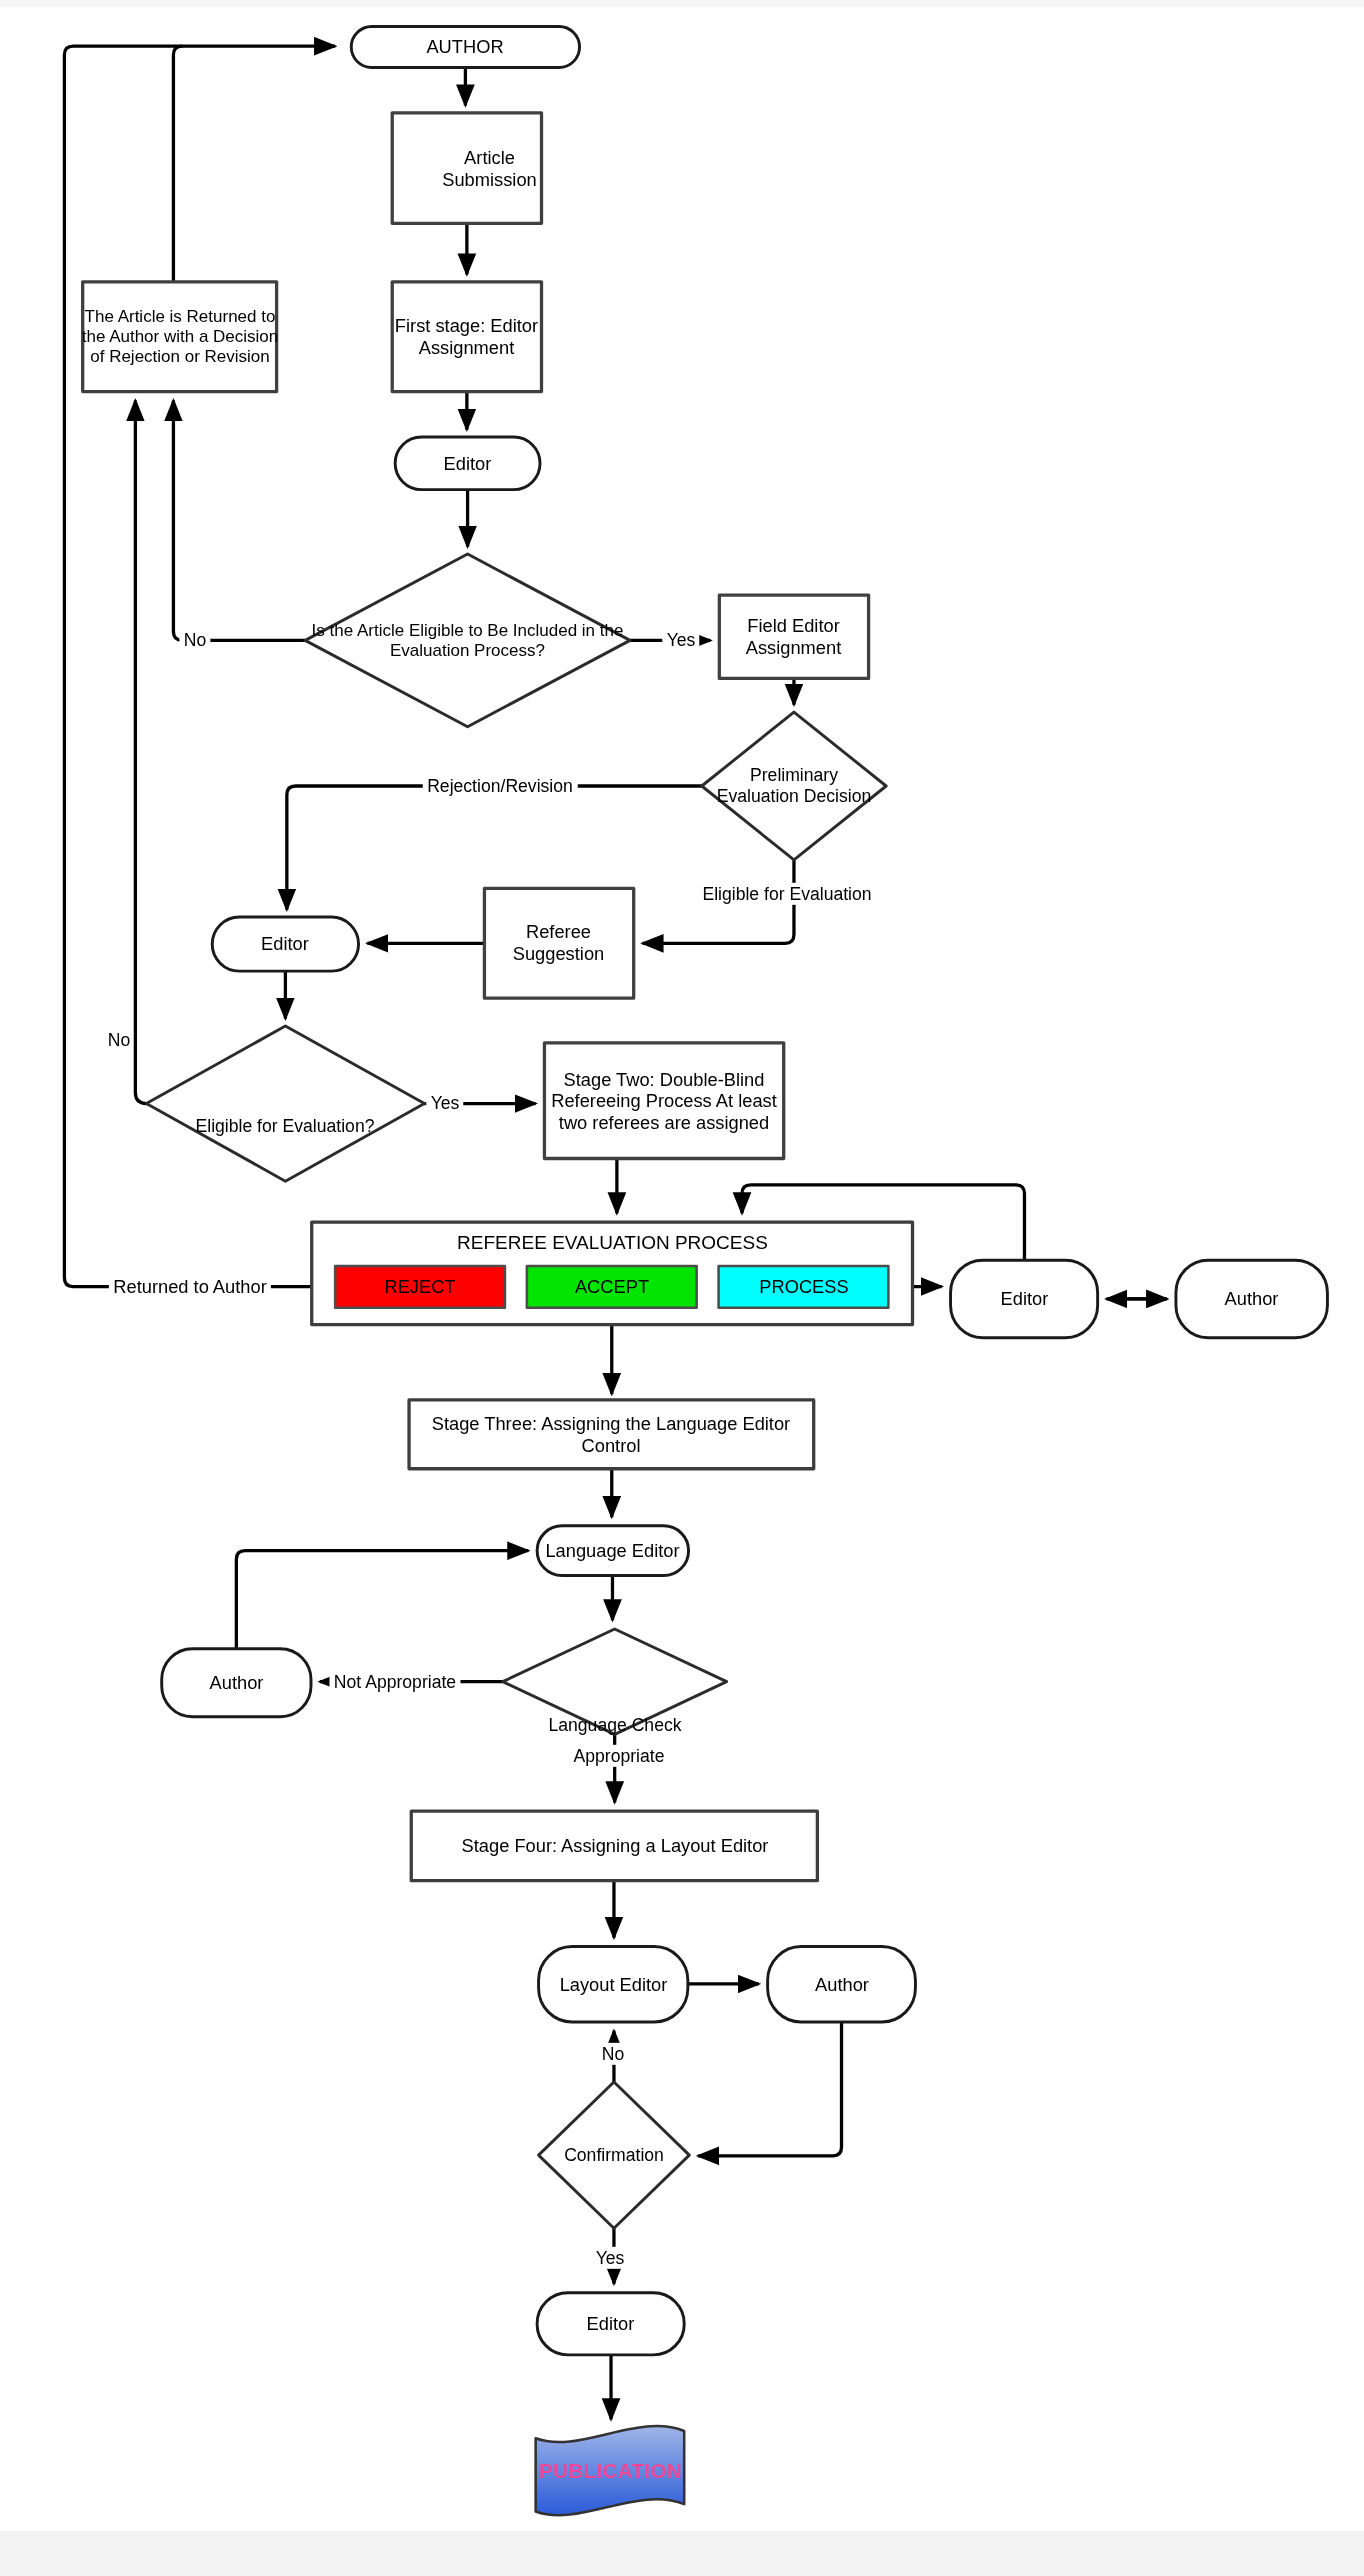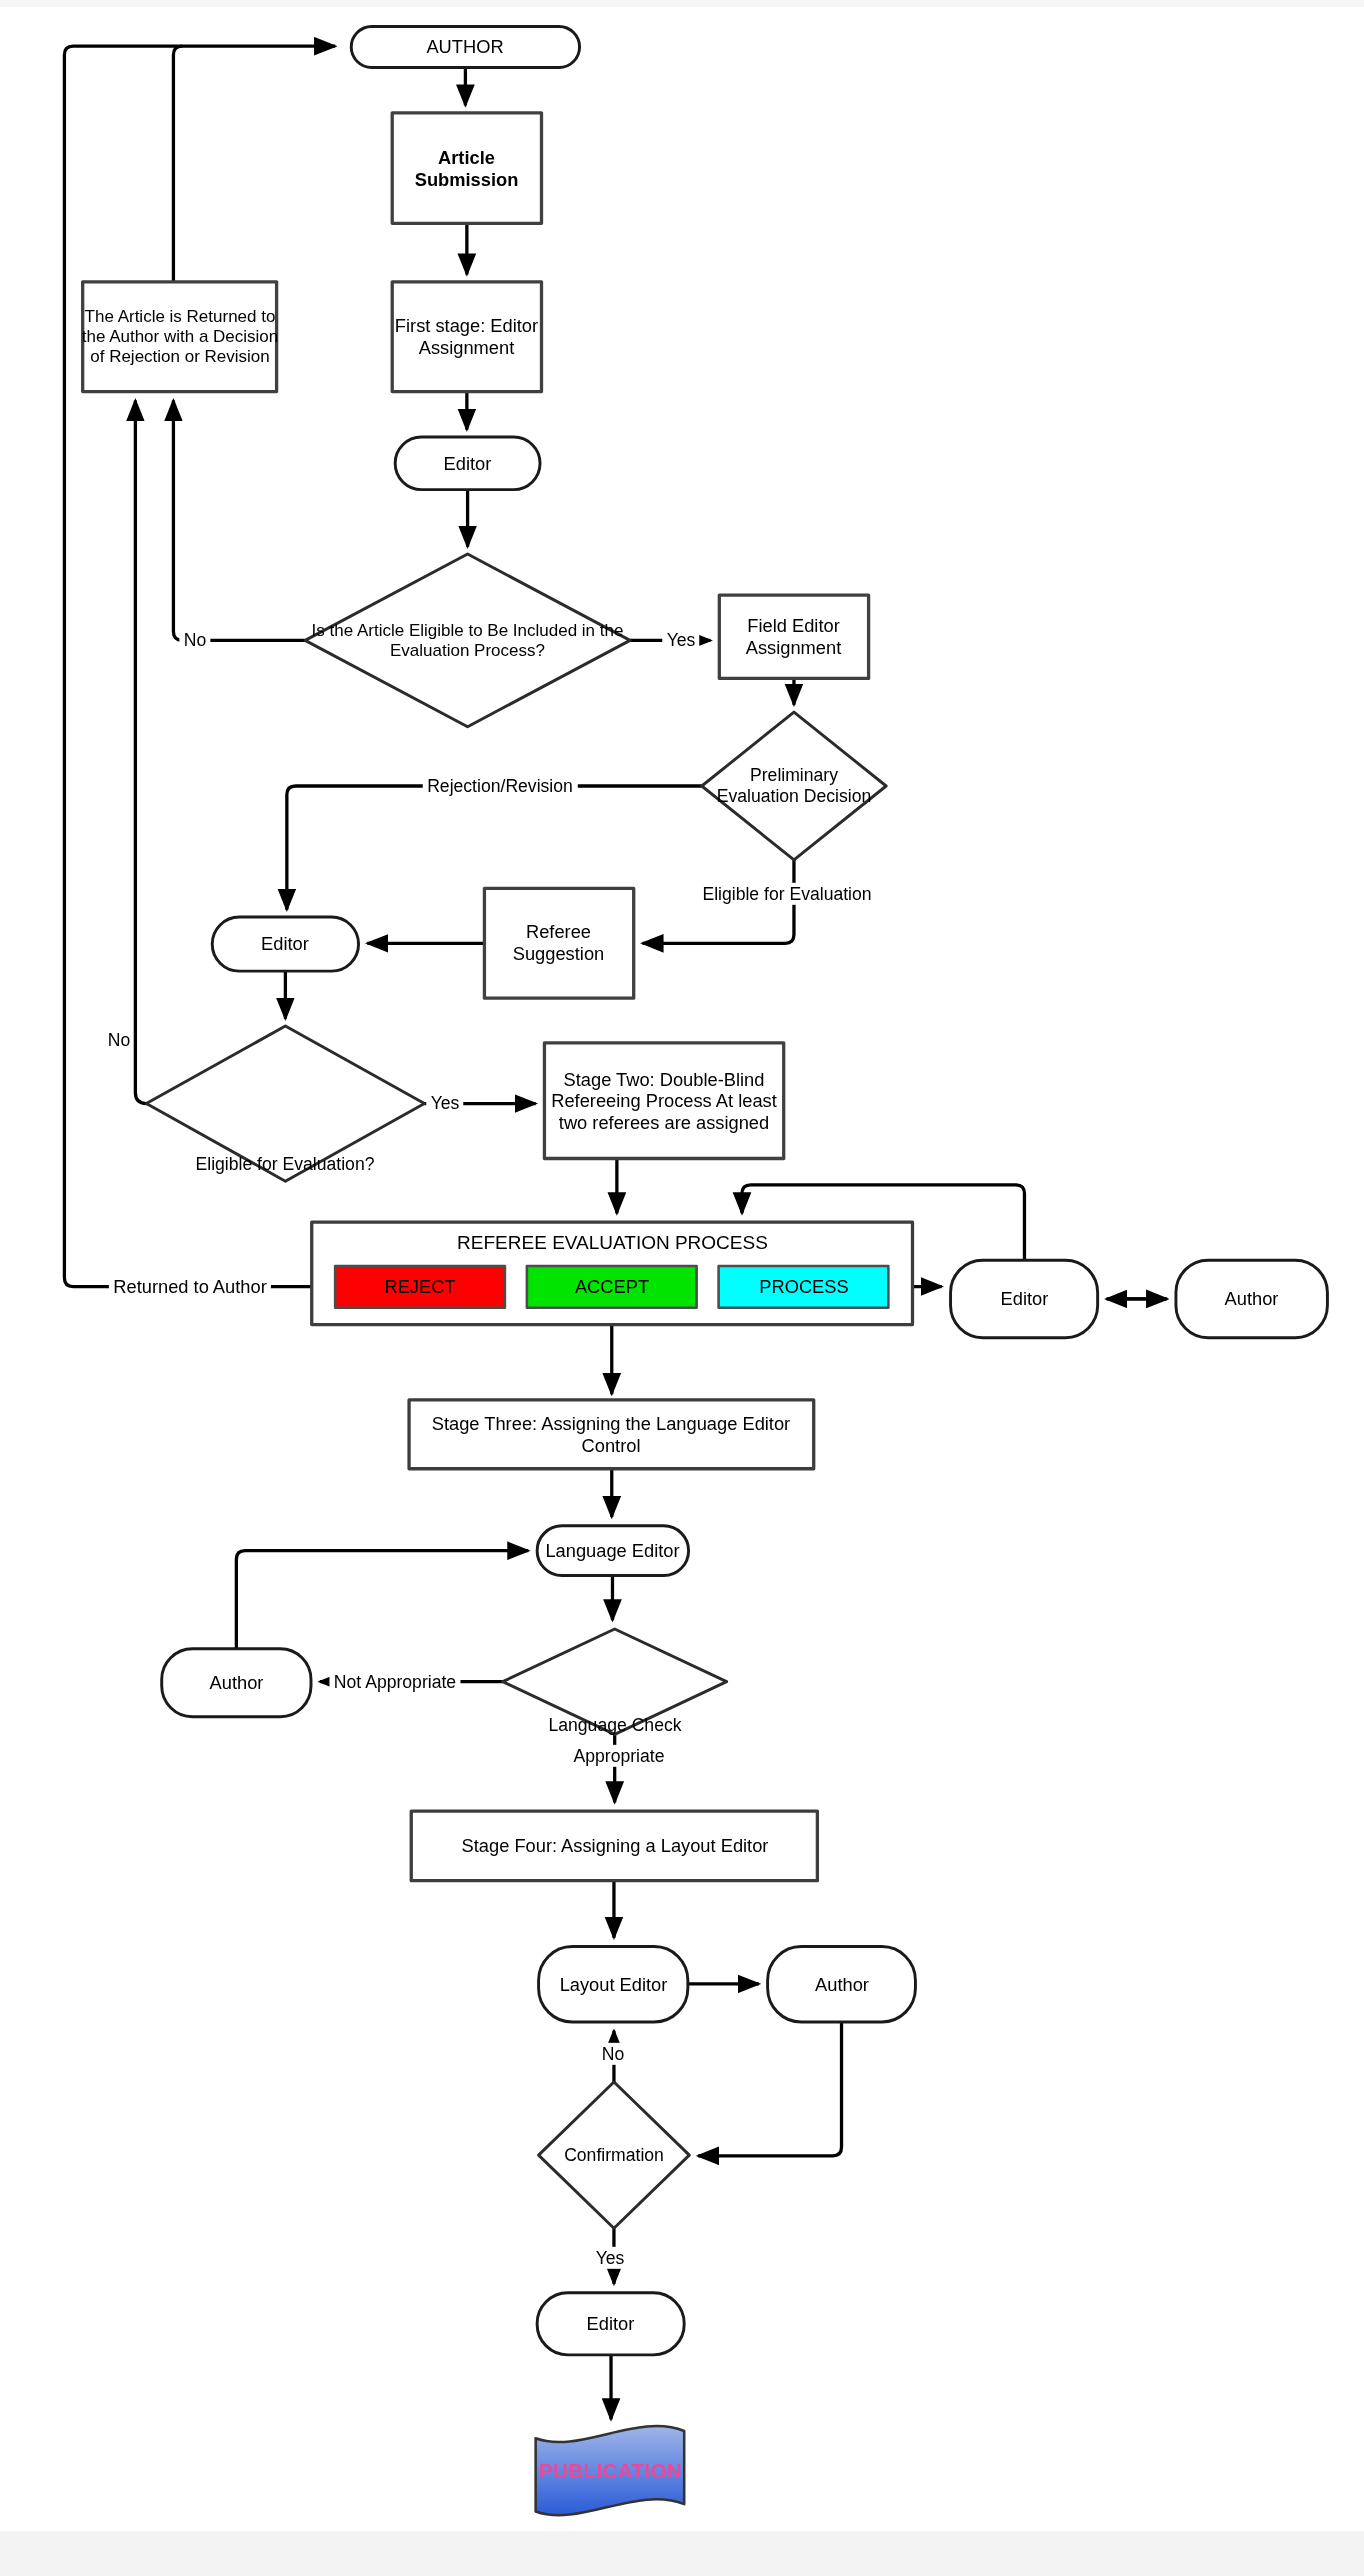--- a/index.html
+++ b/index.html
@@ -122,30 +122,30 @@
       <rect x="562" y="2475" width="555" height="95" fill="#fff" stroke="#3d3d3d" stroke-width="4.5"></rect>
       <rect x="736" y="2660" width="204" height="103" rx="46" fill="#fff" stroke="#1a1a1a" stroke-width="4"></rect>
       <rect x="1049" y="2660" width="202" height="103" rx="46" fill="#fff" stroke="#1a1a1a" stroke-width="4"></rect>
       <polygon points="839,2845 942,2945 839,3045 736,2945" fill="#fff" stroke="#2b2b2b" stroke-width="4"></polygon>
       <rect x="734" y="3133" width="201" height="85" rx="42" fill="#fff" stroke="#1a1a1a" stroke-width="4"></rect>
       <path d="M732,3332 C792,3354 872,3296 935,3322 L935,3422 C872,3396 792,3454 732,3432 Z" fill="url(#flagGrad)" stroke="#333" stroke-width="3.5"></path>
     </g>
   </svg>
 
   <div class="nlabel" style="left:351px;top:26px;width:228px;height:41px;">AUTHOR</div>
-  <div class="nlabel" style="left:392px;top:113px;width:149px;height:111px;font-weight:bold;">Article Submission</div>
+  <div class="nlabel" style="left:415px;top:113px;width:149px;height:111px;">Article Submission</div>
   <div class="nlabel f23" style="left:81px;top:282px;width:198px;height:110px;border-radius:9px;">The Article is Returned to the Author with a Decision of Rejection or Revision</div>
   <div class="nlabel" style="left:392px;top:282px;width:149px;height:110px;">First stage: Editor Assignment</div>
   <div class="nlabel" style="left:395px;top:437px;width:145px;height:53px;">Editor</div>
   <div class="nlabel f23" style="left:299px;top:594px;width:337px;height:94px;">Is the Article Eligible to Be Included in the Evaluation Process?</div>
   <div class="nlabel" style="left:719px;top:595px;width:149px;height:83px;">Field Editor Assignment</div>
   <div class="nlabel f24" style="left:710px;top:749px;width:168px;height:73px;">Preliminary Evaluation Decision</div>
   <div class="nlabel" style="left:484px;top:888px;width:149px;height:110px;">Referee Suggestion</div>
   <div class="nlabel" style="left:212px;top:917px;width:146px;height:54px;">Editor</div>
-  <div class="nlabel f24" style="left:179px;top:1142px;width:212px;height:44px;">Eligible for Evaluation?</div>
+  <div class="nlabel f24" style="left:179px;top:1104px;width:212px;height:44px;">Eligible for Evaluation?</div>
   <div class="nlabel" style="left:550px;top:1043px;width:228px;height:116px;">Stage Two: Double-Blind Refereeing Process At least two referees are assigned</div>
   <div class="nlabel f26 proc-title" style="left:312px;top:1232px;width:601px;height:26px;">REFEREE EVALUATION PROCESS</div>
   <div class="nlabel" style="left:335px;top:1266px;width:170px;height:42px;">REJECT</div>
   <div class="nlabel" style="left:527px;top:1266px;width:170px;height:42px;">ACCEPT</div>
   <div class="nlabel" style="left:719px;top:1266px;width:170px;height:42px;">PROCESS</div>
   <div class="nlabel" style="left:951px;top:1260px;width:147px;height:78px;">Editor</div>
   <div class="nlabel" style="left:1176px;top:1260px;width:151px;height:78px;">Author</div>
   <div class="nlabel" style="left:416px;top:1400px;width:390px;height:69px;">Stage Three: Assigning the Language Editor Control</div>
   <div class="nlabel" style="left:537px;top:1526px;width:151px;height:50px;">Language Editor</div>
   <div class="nlabel f24" style="left:527px;top:1703px;width:176px;height:44px;">Language Check</div>

